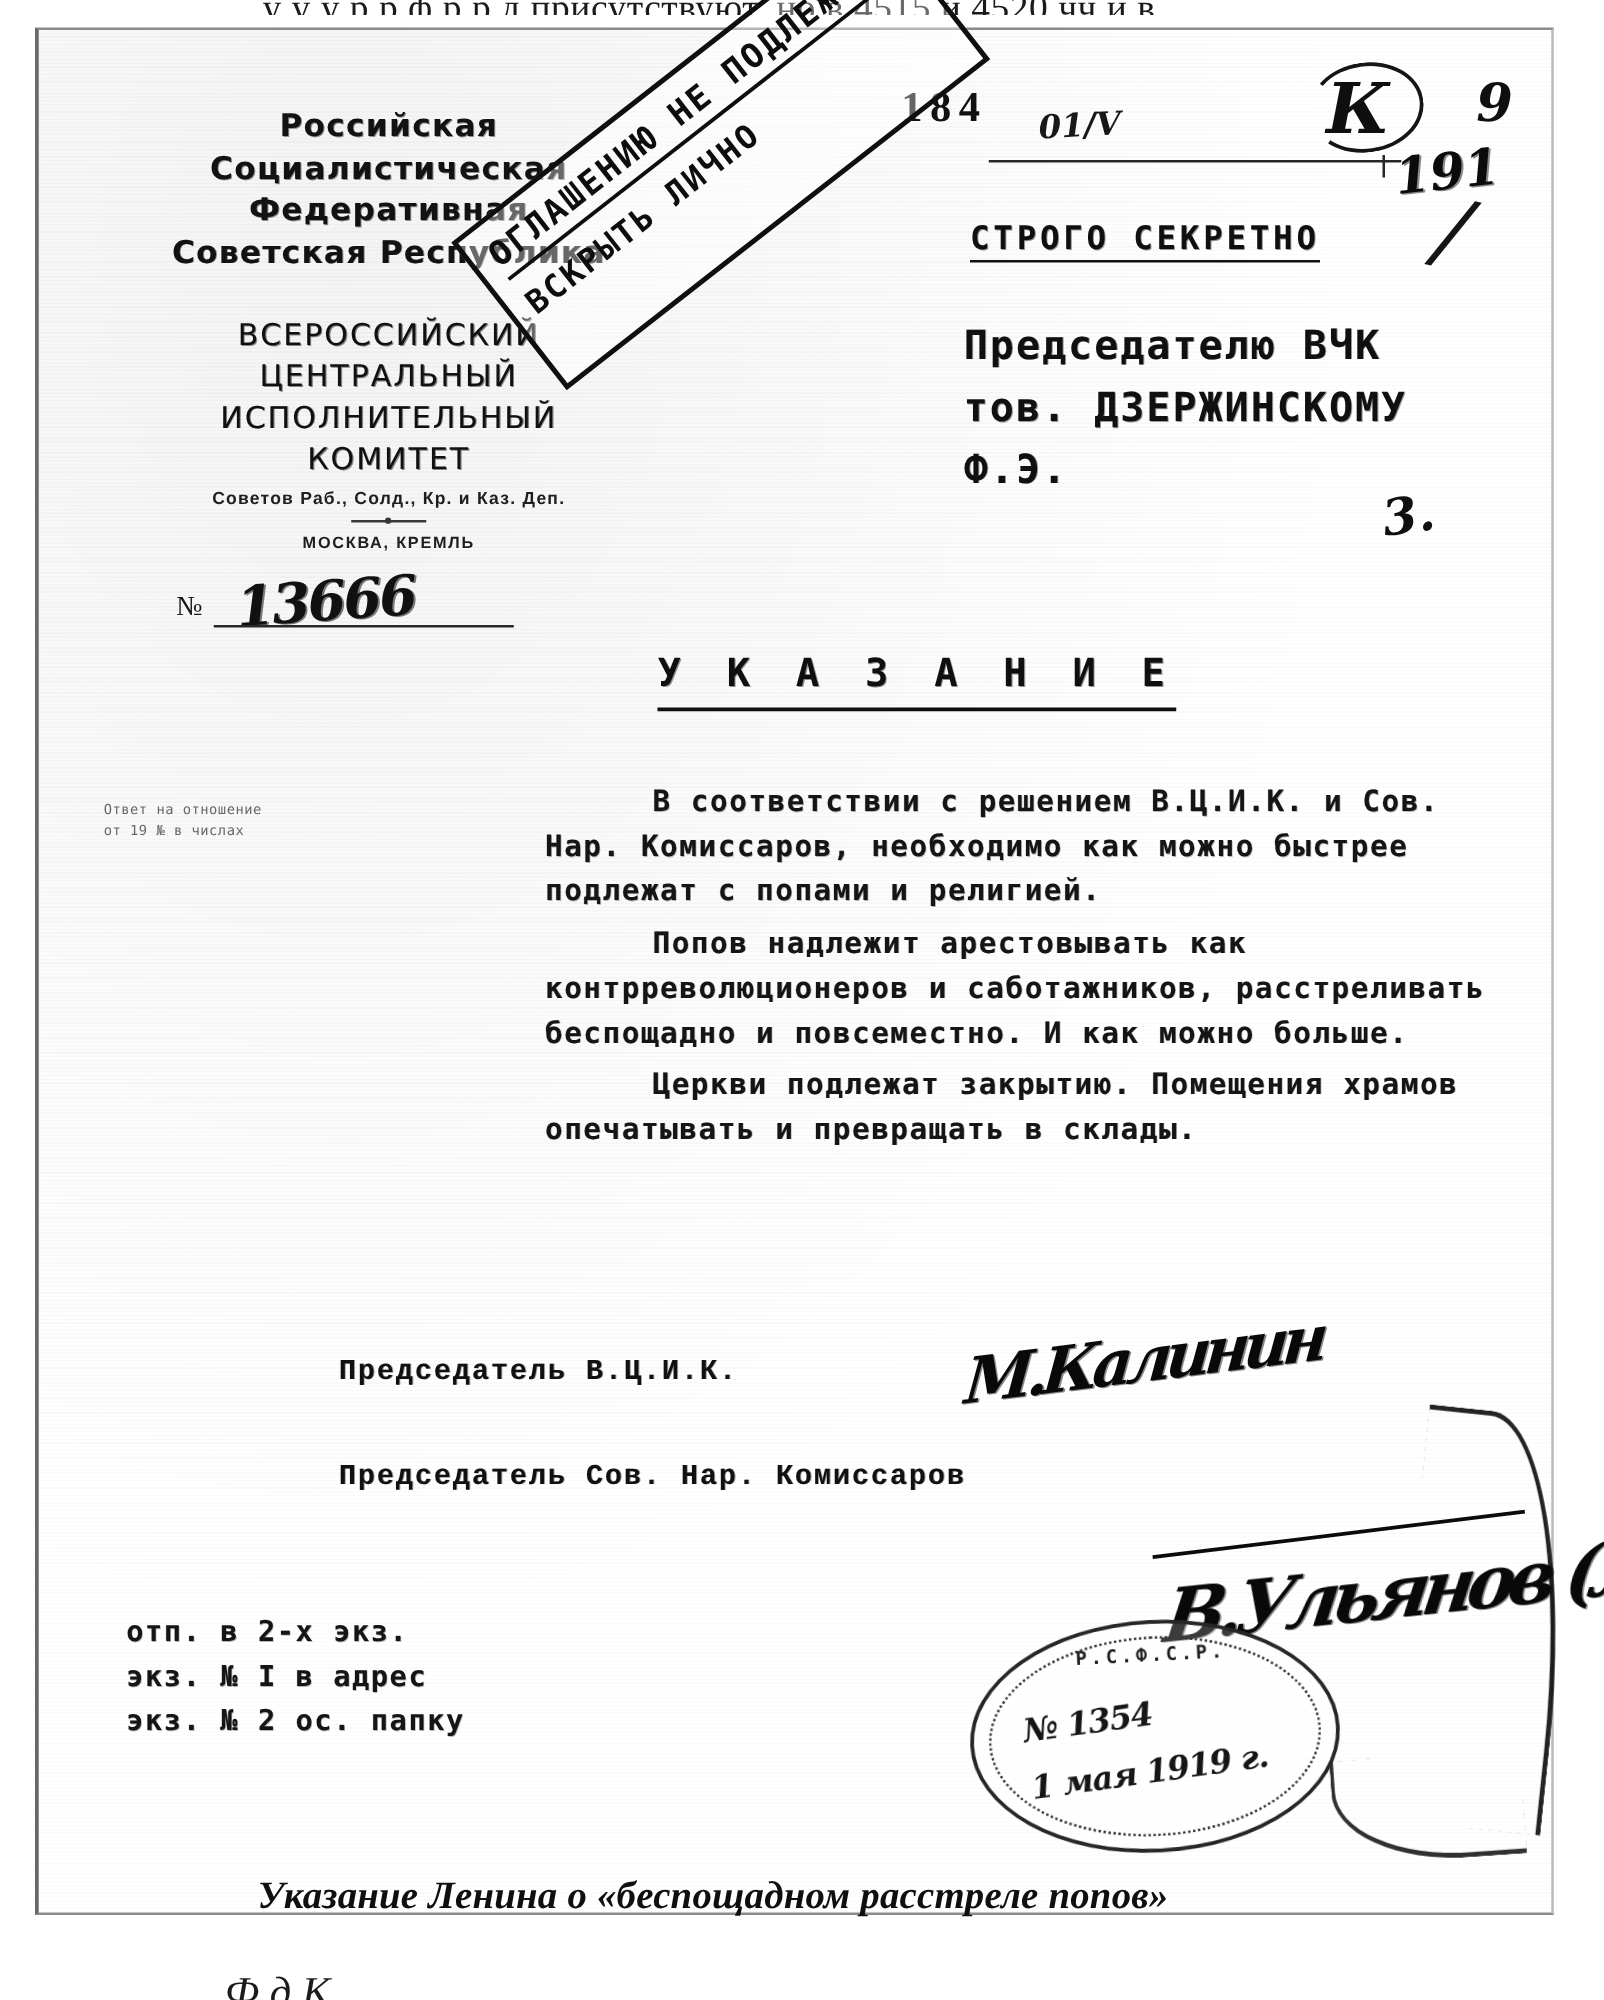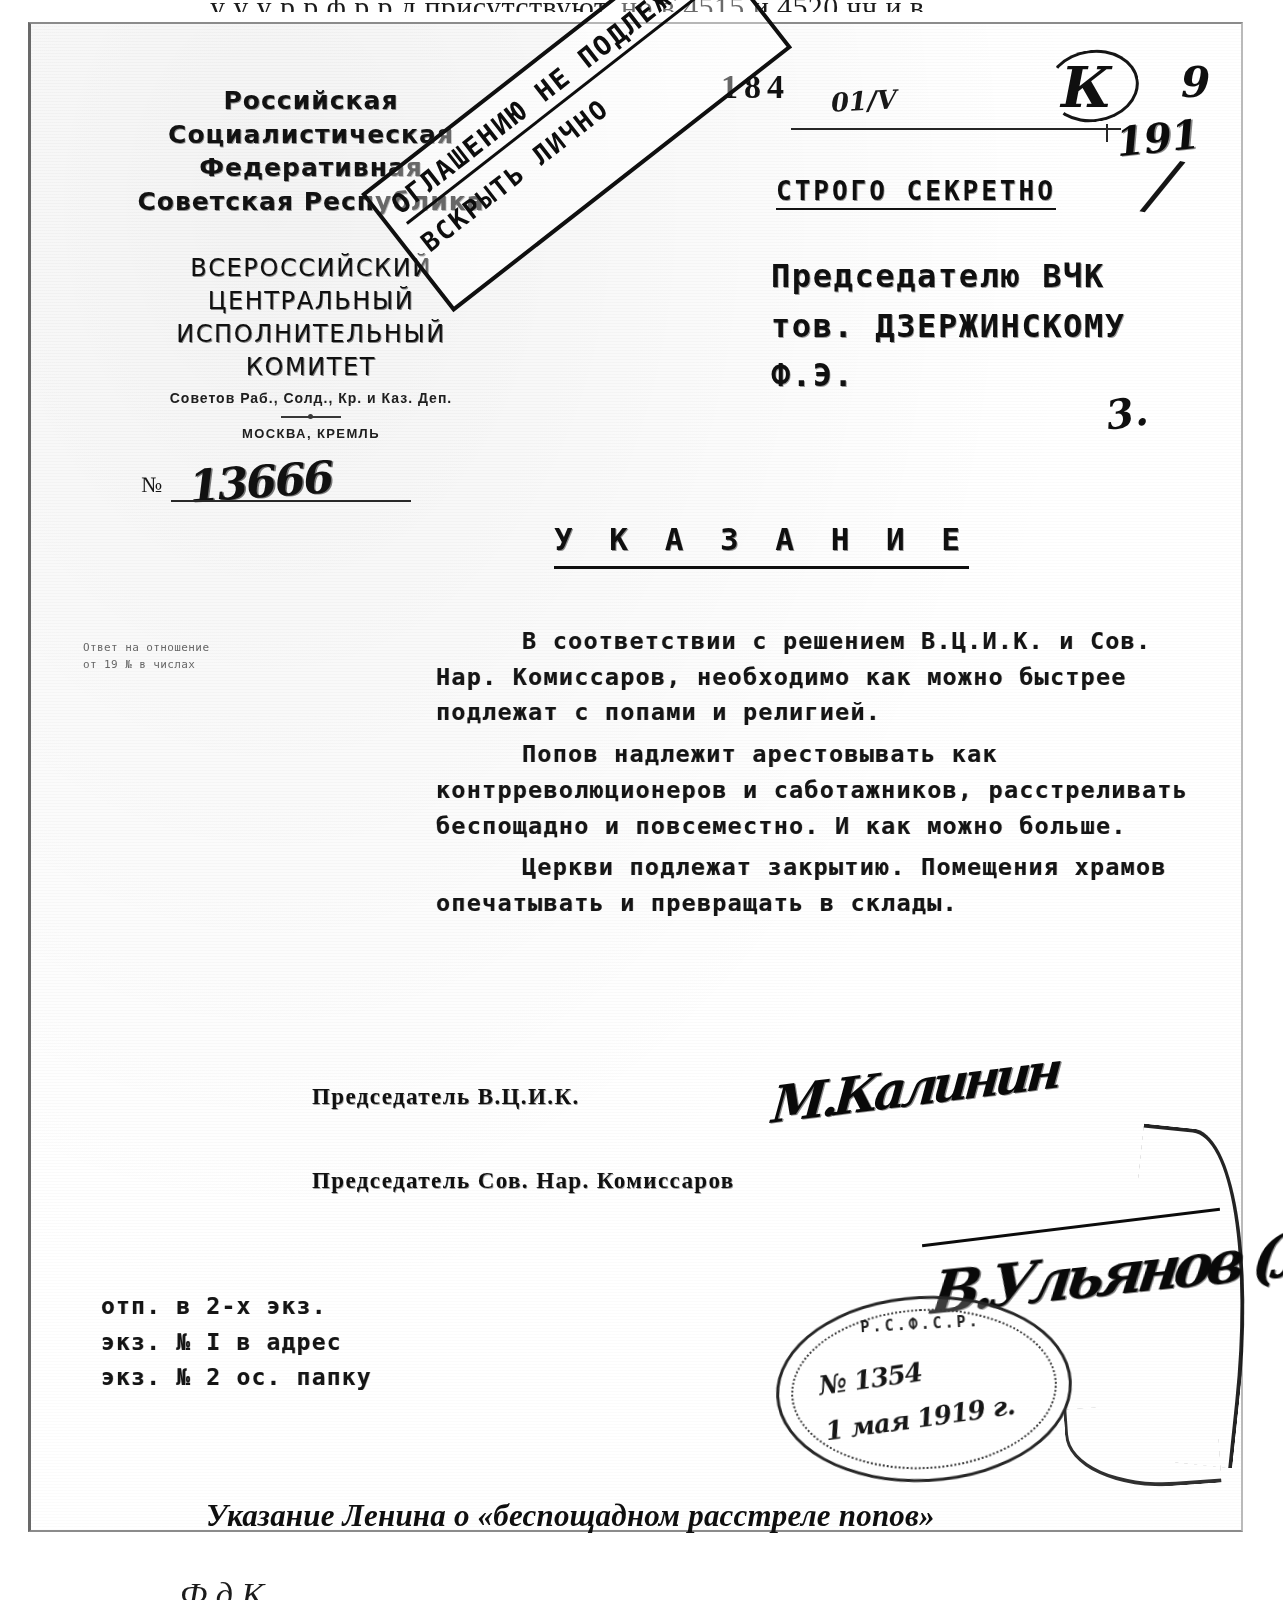--- a/index.html
+++ b/index.html
@@ -231,40 +231,38 @@
     font-size:26px;letter-spacing:2px;color:#121212;
   }
 
   
   #title{
     position:absolute;left:495px;top:492px;
     font-family:"DejaVu Sans Mono",monospace;font-weight:bold;
     font-size:31px;letter-spacing:9px;color:#141414;
     border-bottom:3px solid #141414;padding-bottom:3px;
     text-shadow:0.9px 0.6px 0 rgba(0,0,0,.42);
-    margin-left:28px;
   }
 
   
   #body-text{
     position:absolute;left:405px;top:600px;width:790px;
     font-size:23.5px;
   }
   #body-text p{margin:0 0 6px 0;text-indent:86px;}
 
   
   #sig-block{
     position:absolute;left:240px;top:1060px;width:930px;
   }
   #sig-block .row{position:relative;height:84px;}
   #sig-block .label{
-    font-family:Liberation Serif, serif;font-weight:bold;
+    font-family:Liberation Mono, monospace;font-weight:bold;
     font-size:23px;letter-spacing:1.4px;color:#161616;
     text-shadow:0.7px 0.5px 0 rgba(0,0,0,.35);
-    margin-left:41px;
   }
   .sig{
     position:absolute;
     font-family:"DejaVu Serif",serif;
     font-style:italic;font-weight:bold;
     color:#0f0f0f;
     white-space:nowrap;
     text-shadow:1.4px 0.9px 0 rgba(0,0,0,.45);
   }
   #sig1{left:500px;top:-26px;font-size:50px;transform:rotate(-7deg) skewX(-12deg);letter-spacing:-5px;}

